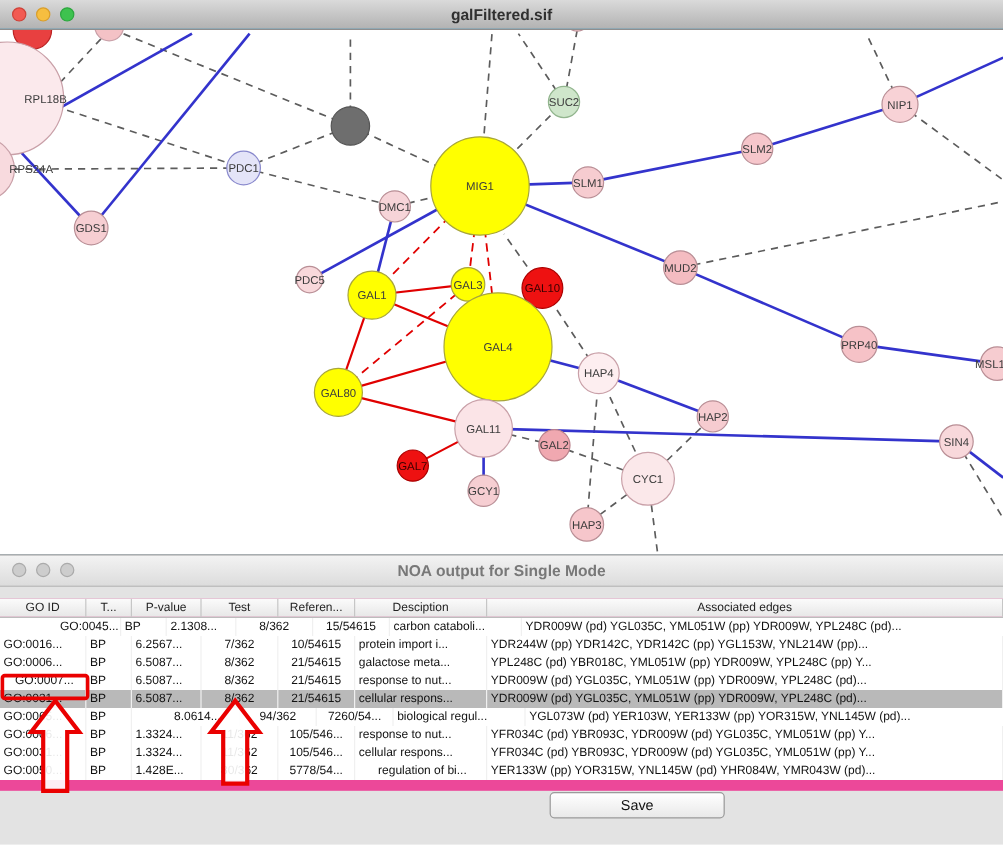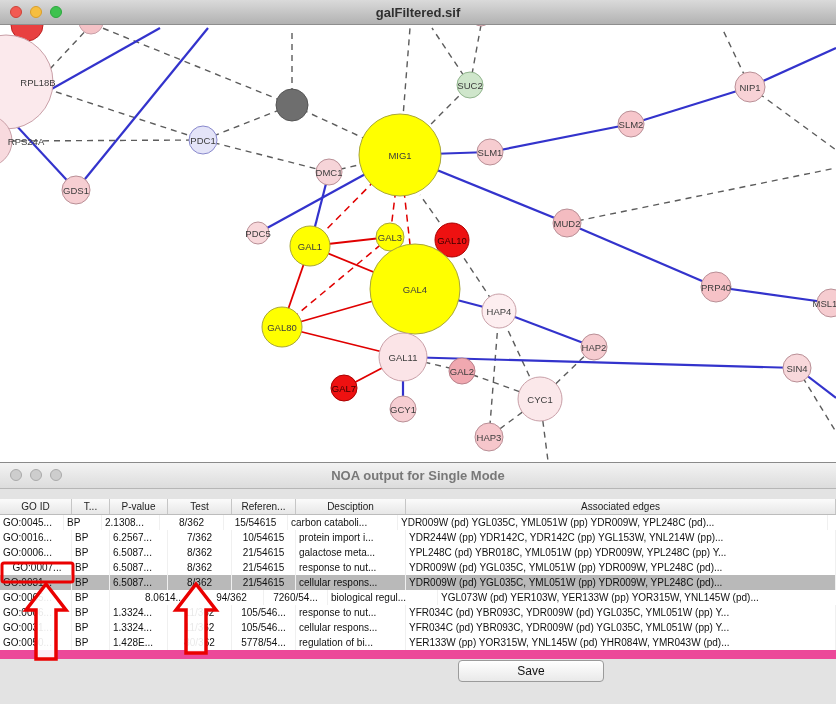--- a/index.html
+++ b/index.html
@@ -210,21 +210,21 @@
           <div class="th" style="width: 72px;">GO ID</div>
           <div class="th" style="width: 38px;">T...</div>
           <div class="th" style="width: 58px;">P-value</div>
           <div class="th" style="width: 64px;">Test</div>
           <div class="th" style="width: 64px;">Referen...</div>
           <div class="th" style="width: 110px;">Desciption</div>
           <div class="th" style="width: 430px;">Associated edges</div>
         </div>
       <div class="tbody">
           <div class="tr">
-            <div class="td c0" style="width: 64px;">GO:0045...</div>
+            <div class="td c0" style="width: 54px; margin-left: 47px;">GO:0045...</div>
             <div class="td c1" style="width: 38px;">BP</div>
             <div class="td c2" style="width: 58px;">2.1308...</div>
             <div class="td c3" style="width: 64px;">8/362</div>
             <div class="td c4" style="width: 64px;">15/54615</div>
             <div class="td c5" style="width: 110px;">carbon cataboli...</div>
             <div class="td c6" style="width: 430px;">YDR009W (pd) YGL035C, YML051W (pp) YDR009W, YPL248C (pd)...</div>
           </div>
           <div class="tr">
             <div class="td c0" style="width: 72px;">GO:0016...</div>
             <div class="td c1" style="width: 38px;">BP</div>
@@ -287,21 +287,21 @@
             <div class="td c4" style="width: 64px;">105/546...</div>
             <div class="td c5" style="width: 110px;">cellular respons...</div>
             <div class="td c6" style="width: 430px;">YFR034C (pd) YBR093C, YDR009W (pd) YGL035C, YML051W (pp) Y...</div>
           </div>
           <div class="tr">
             <div class="td c0" style="width: 72px;">GO:0050...</div>
             <div class="td c1" style="width: 38px;">BP</div>
             <div class="td c2" style="width: 58px;">1.428E...</div>
             <div class="td c3" style="width: 64px;">80/362</div>
             <div class="td c4" style="width: 64px;">5778/54...</div>
-            <div class="td c5" style="width: 110px;">regulation of bi...</div>
+            <div class="td c5" style="width: 110px; text-align: center;">regulation of bi...</div>
             <div class="td c6" style="width: 430px;">YER133W (pp) YOR315W, YNL145W (pd) YHR084W, YMR043W (pd)...</div>
           </div>
         </div>
     </div>
 
     <button class="btn save">Save</button>
 
     <svg class="annotations" viewBox="0 0 836 242" xmlns="http://www.w3.org/2000/svg">
       <rect x="2" y="100" width="71" height="19" rx="2" fill="none" class="ann-stroke" stroke-width="3"></rect>
       <polygon points="46,121 26,147 36,147 36,196 56,196 56,147 66,147" fill="rgba(255,255,255,0.9)" class="ann-stroke" stroke-width="3.5"></polygon>

